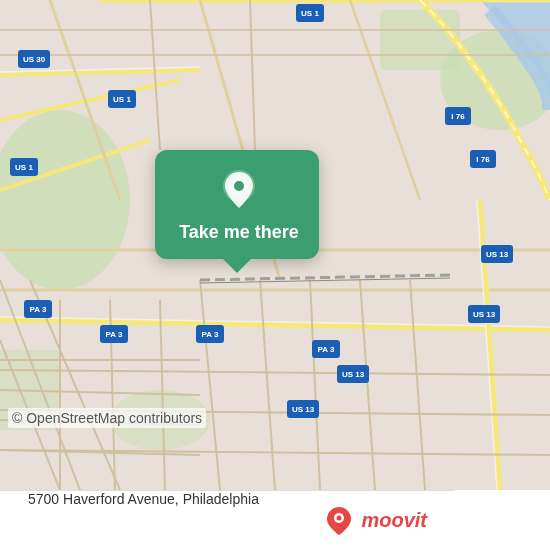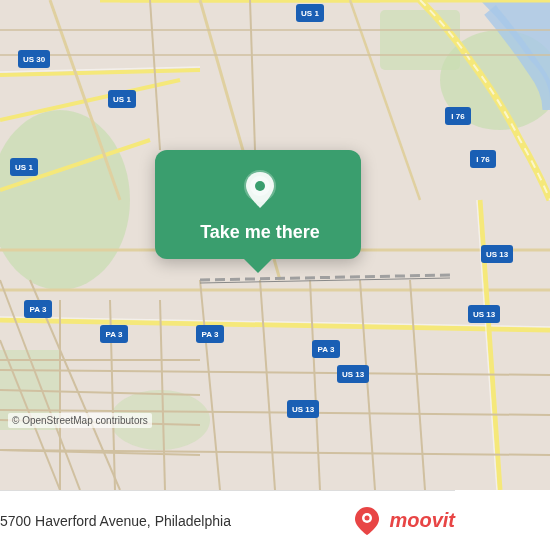--- a/index.html
+++ b/index.html
@@ -26,23 +26,22 @@
       position: absolute;
       top: 0; left: 0;
     }
 
     
     #bottom-bar {
       width: 455px;
       height: 60px;
       background: #fff;
       display: flex;
-      align-items: center;
       justify-content: space-between;
-      padding: 0 0;
+      padding: 0 28px;
       border-top: 1px solid #ddd;
       position: relative;
     }
 
     #address-text {
       font-size: 14px;
       color: #333;
       font-weight: 500;
     }
 
@@ -56,33 +55,33 @@
       font-size: 20px;
       font-weight: bold;
       color: #e84545;
       font-style: italic;
     }
 
     #copyright {
       position: absolute;
       bottom: 62px;
       left: 8px;
-      font-size: 10px;
+      font-size: 14px;
       color: #555;
       background: rgba(255,255,255,0.7);
       padding: 2px 4px;
       border-radius: 2px;
     }
 
     
     #card-overlay {
       position: absolute;
       top: 150px;
       left: 155px;
-      width: 206px;
+      width: 164px;
       background: #3a9e6e;
       border-radius: 12px;
       padding: 18px 16px 16px 20px;
       display: flex;
       flex-direction: column;
       align-items: center;
       box-shadow: 0 4px 16px rgba(0,0,0,0.25);
       z-index: 10;
     }
 

